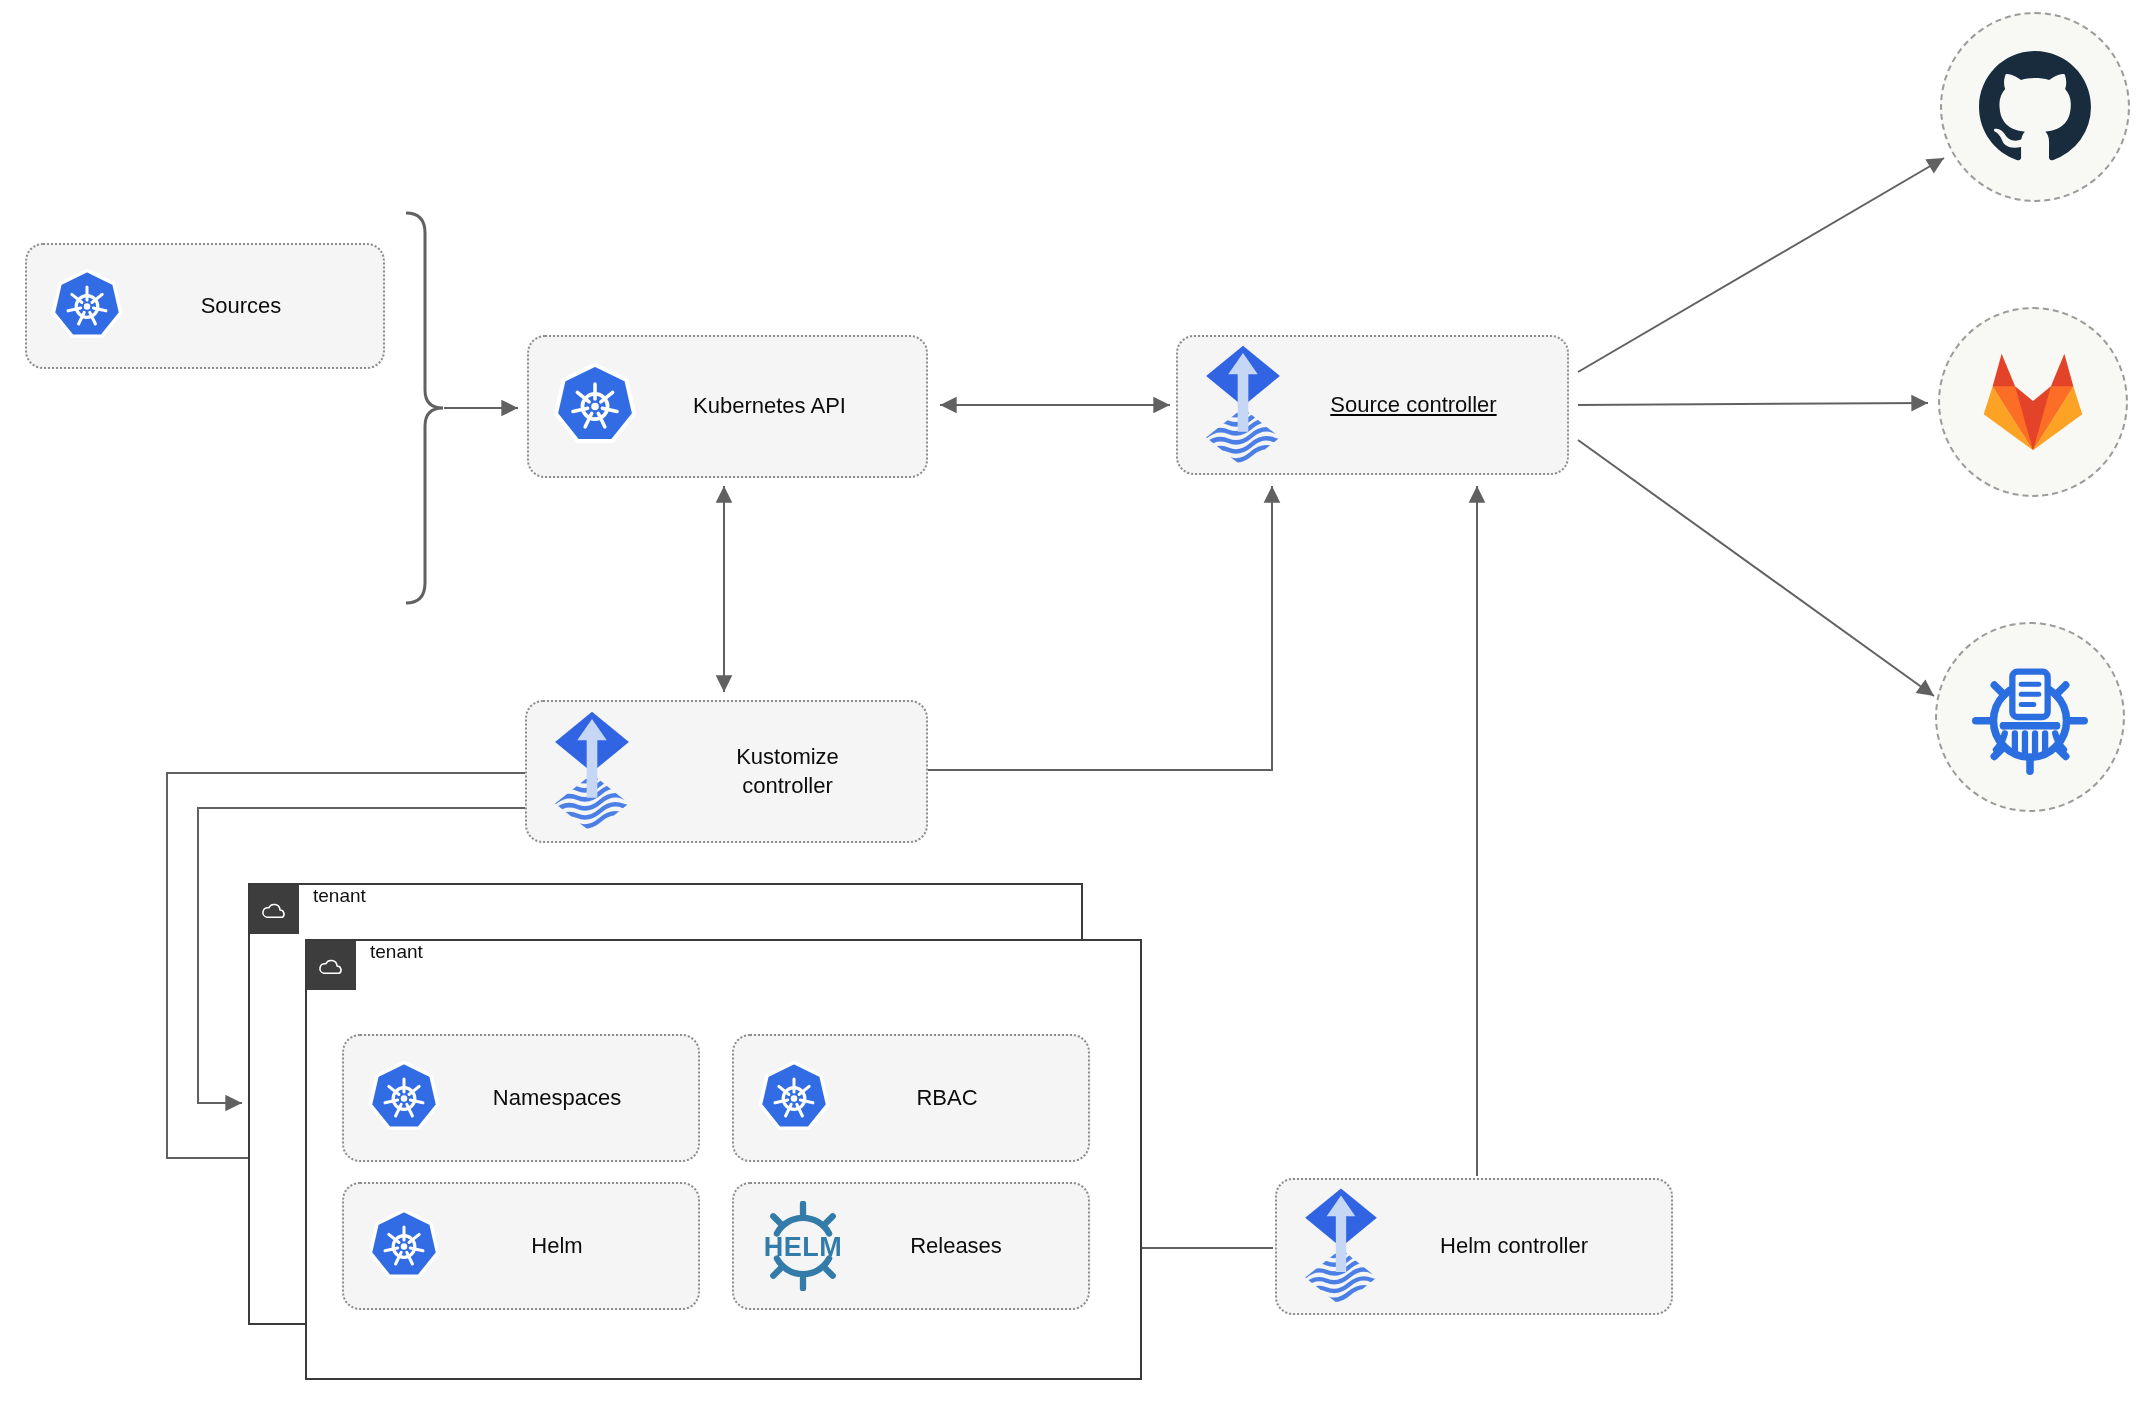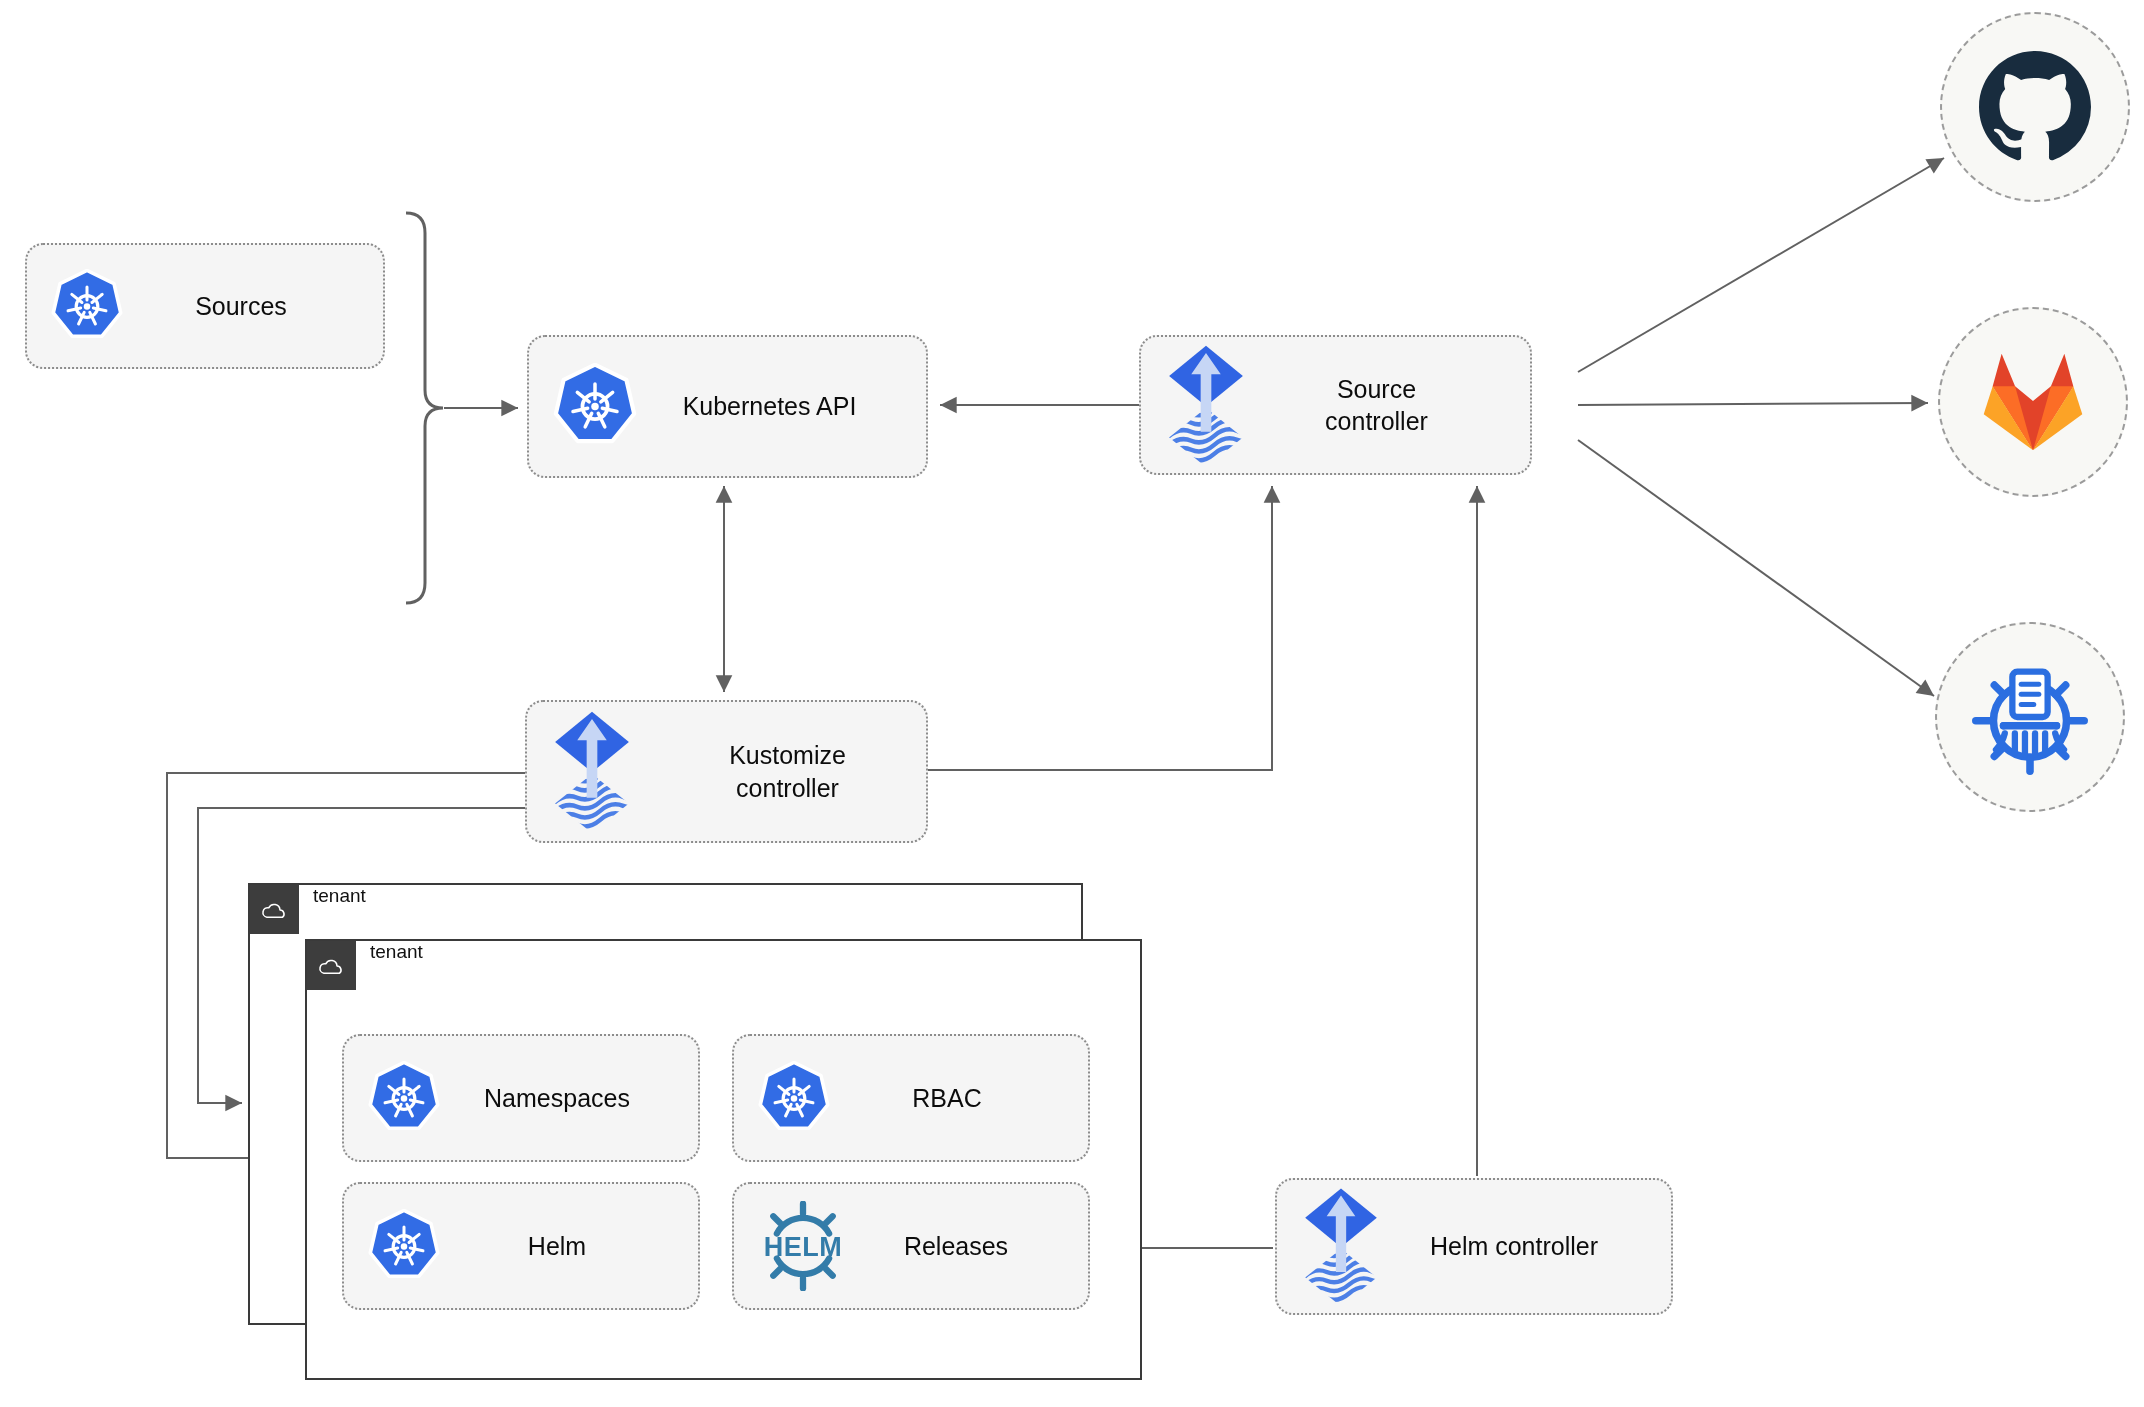--- a/index.html
+++ b/index.html
@@ -1,21 +1,21 @@
 <!DOCTYPE html>
 <html><head>
 <meta charset="utf-8">
 <style>
   html,body{margin:0;padding:0;background:#ffffff;}
   #canvas{position:relative;width:2144px;height:1407px;background:#ffffff;
           font-family:"Liberation Sans", sans-serif; overflow:hidden;}
   svg.overlay{position:absolute;left:0;top:0;z-index:1;}
   .pill{position:absolute;z-index:3;background:#f5f5f5;border:2px dotted #8c8c8c;
         border-radius:18px;display:flex;align-items:center;padding:0 24px;box-sizing:border-box;}
-  .pill .lbl{flex:1;text-align:center;font-size:25px;color:#0c0c0c;line-height:1.3;}
+  .pill .lbl{flex:1;text-align:center;font-size:22px;color:#0c0c0c;line-height:1.3;}
   .pill .lbl.two-line{max-width:175px;margin:0 auto;}
   .icn{flex:none;display:block;}
   .tenant{position:absolute;background:#ffffff;border:2px solid #3a3a3a;box-sizing:border-box;}
   .tenant-back{left:248px;top:883px;width:835px;height:442px;z-index:2;}
   .tenant-front{left:305px;top:939px;width:837px;height:441px;z-index:3;}
   .tenant-hdr{position:absolute;left:0;top:0;display:flex;align-items:flex-start;}
   .tenant-hdr .sq{width:49px;height:49px;background:#3d3d3d;display:flex;align-items:center;justify-content:center;}
   .tenant-hdr .tlbl{margin-left:14px;font-size:19px;color:#111;}
   .inner{z-index:4;}
   .endpoint{position:absolute;z-index:3;width:190px;height:190px;border-radius:50%;
@@ -201,21 +201,21 @@
   </div>
 
 
   <div class="pill" style="left:527px;top:335px;width:401px;height:143px;justify-content:center;">
     <svg class="icn" width="84" height="87">
       <use href="#sym-k8s" width="84" height="87"></use>
       </svg>
     <span class="lbl">Kubernetes API</span>
   </div>
 
-  <div class="pill" style="left:1139px;top:335px;width:393px;height:140px;">
+  <div class="pill" style="left:1176px;top:335px;width:393px;height:140px;text-decoration:underline;">
     <svg class="icn" width="82" height="125">
       <use href="#sym-flux" width="82" height="125"></use>
       </svg>
     <span class="lbl two-line">Source controller</span>
   </div>
 
   <div class="pill" style="left:525px;top:700px;width:403px;height:143px;gap:40px;">
     <svg class="icn" width="82" height="125">
       <use href="#sym-flux" width="82" height="125"></use>
       </svg>

